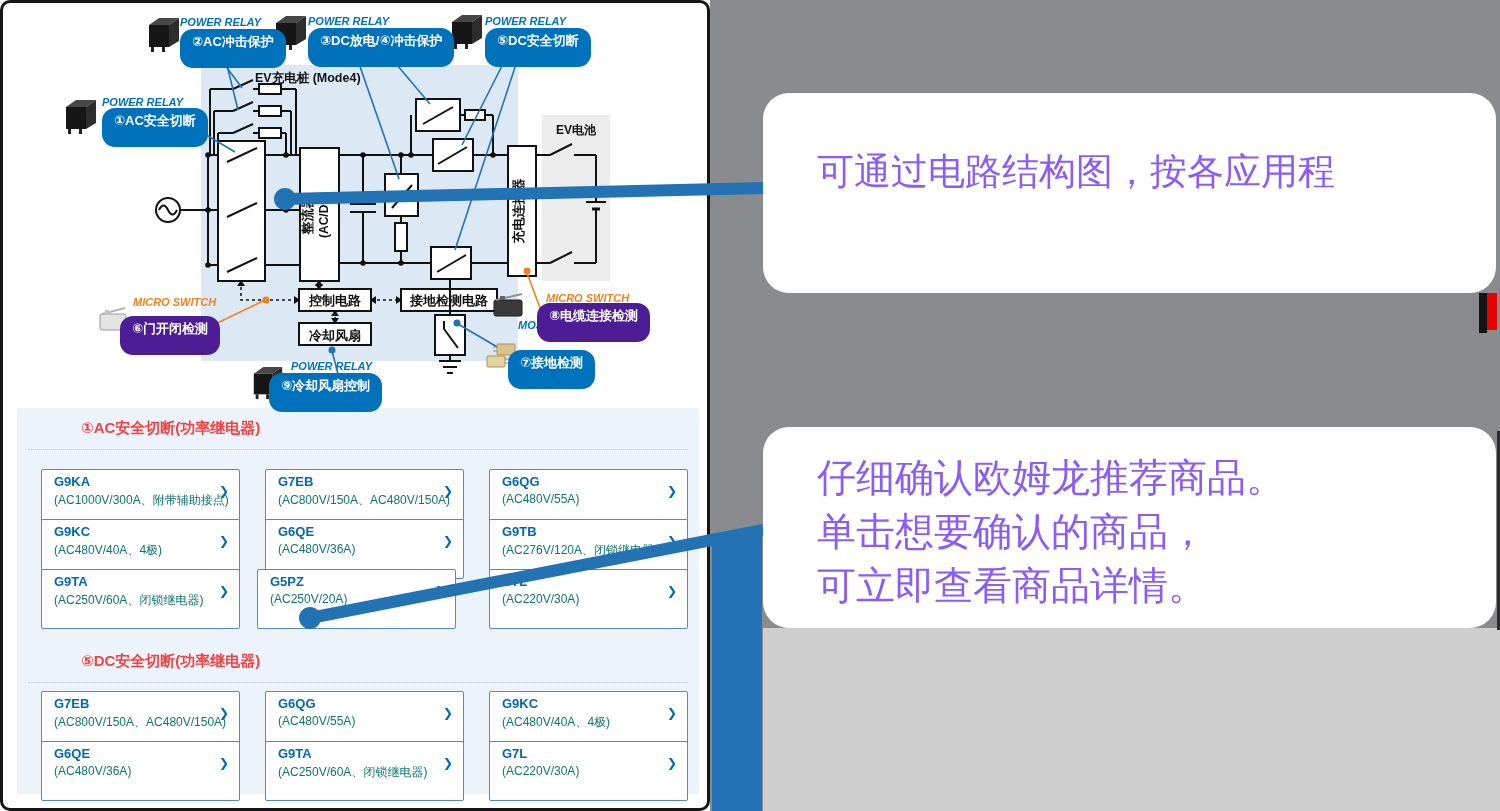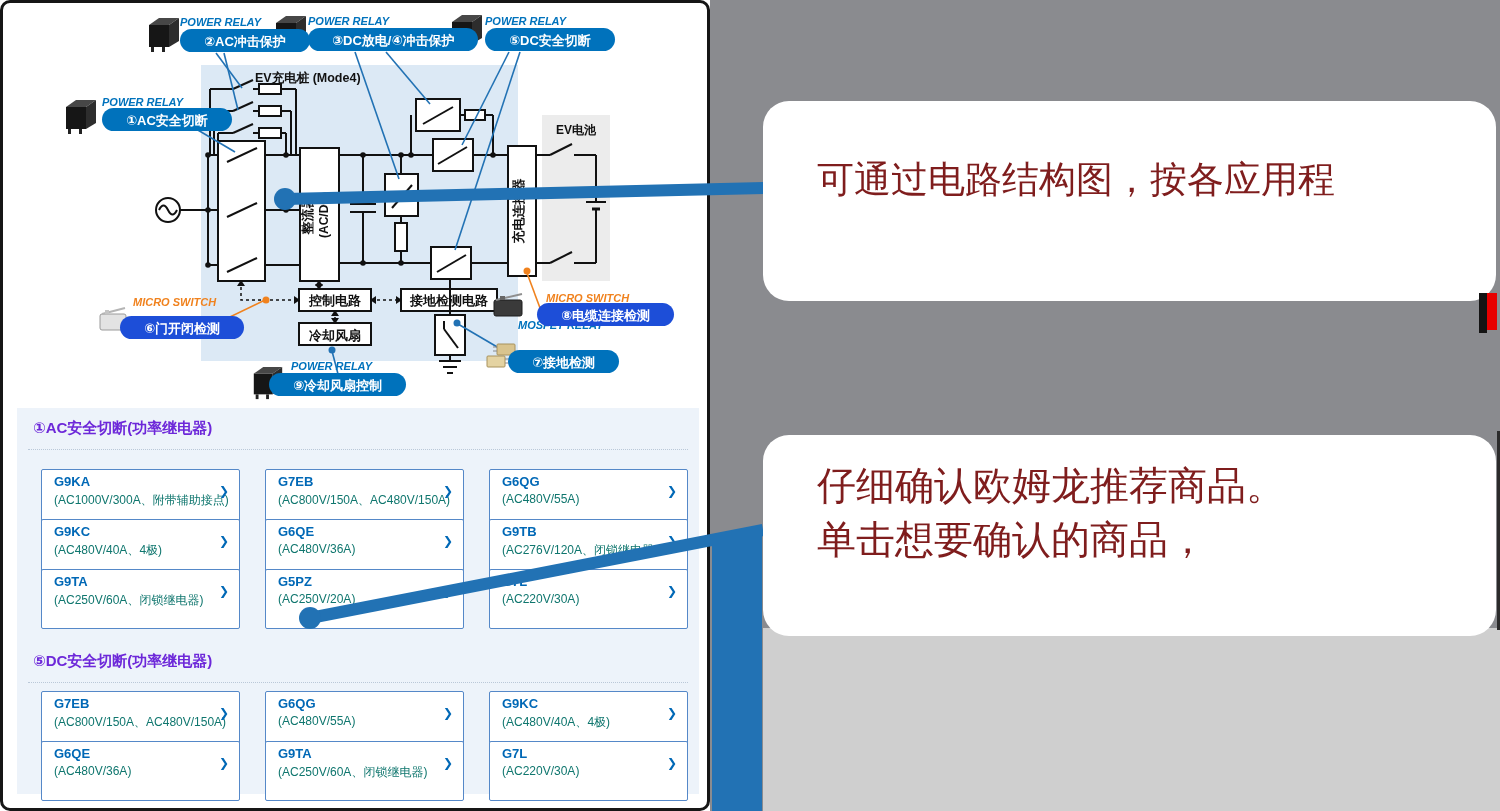--- a/index.html
+++ b/index.html
@@ -7,39 +7,39 @@
        font-family:"Liberation Sans","DejaVu Sans",sans-serif;}
   .abs{position:absolute;}
   
   .panel{left:0;top:0;width:710px;height:811px;background:#fff;border:3px solid #161616;
          border-radius:10px;box-sizing:border-box;z-index:1;}
   .panel-inner{position:absolute;left:0;top:0;width:704px;height:805px;}
   
   .badge-type{position:absolute;font-size:11px;font-weight:bold;white-space:nowrap;z-index:3;font-style:italic;}
   .badge-type.blue{color:#0072bc;}
   .badge-type.orange{color:#f0821e;}
-  .pill{position:absolute;height:23px;line-height:25px;padding:0 24px;border-radius:13px;
+  .pill{position:absolute;height:39px;line-height:25px;padding:0 12px;border-radius:13px;
         color:#fff;font-size:13px;font-weight:bold;white-space:nowrap;z-index:3;}
   .pill.blue{background:#0072bc;}
-  .pill.orange{background:#1d4ed8;}
+  .pill.orange{background:#4c1d95;}
   .icon{position:absolute;z-index:3;}
   
   .sec-bg{left:14px;top:405px;width:682px;height:386px;background:#edf3fa;z-index:1;}
-  .sec-title{position:absolute;font-size:15px;font-weight:bold;color:#6d28d9;z-index:2;white-space:nowrap;}
+  .sec-title{position:absolute;font-size:15px;font-weight:bold;color:#ef4444;z-index:2;white-space:nowrap;margin-left:48px;}
   .sec-sep{position:absolute;width:660px;border-top:1px dotted #bac8d8;z-index:2;}
   .card{position:absolute;width:199px;height:60px;background:#fff;border:1px solid #5588c8;
         border-radius:2px;box-sizing:border-box;z-index:2;cursor:pointer;text-decoration:none;display:block;}
   .card .model{position:absolute;left:12px;top:4px;font-size:13px;font-weight:bold;color:#0068b6;}
   .card .spec{position:absolute;left:12px;top:22px;font-size:12px;color:#0f766e;white-space:nowrap;}
   .card .chev{position:absolute;right:10px;top:14px;font-size:12px;font-weight:bold;color:#0068b6;}
   
   .gray-main{left:710px;top:0;width:790px;height:811px;background:#8a8b8f;z-index:2;}
   .gray-light{left:763px;top:628px;width:737px;height:183px;background:#cfcfcf;z-index:3;}
   .blue-bar{left:712px;top:536px;width:50px;height:275px;background:#2272b4;z-index:6;}
-  .callout{background:#fff;border-radius:26px;z-index:10;color:#7f1d1d;margin-top:8px;}
+  .callout{background:#fff;border-radius:26px;z-index:10;color:#8b5cf6;}
   .callout1{left:763px;top:93px;width:733px;height:200px;}
   .callout1 .txt{position:absolute;left:54px;top:50px;font-size:37px;line-height:57px;white-space:nowrap;}
   .callout2{left:763px;top:427px;width:733px;height:201px;}
   .callout2 .txt{position:absolute;left:54px;top:24px;font-size:39px;line-height:54px;white-space:nowrap;}
   .red-marker{left:1487px;top:293px;width:10px;height:37px;background:#e80000;z-index:11;}
   .black-strip{left:1479px;top:293px;width:8px;height:40px;background:#141414;z-index:11;}
   .dark-edge{left:1497px;top:431px;width:3px;height:199px;background:#2b2b2b;z-index:11;}
   .overlay-svg{left:0;top:0;z-index:5;pointer-events:none;}
   .diagram-svg{left:0;top:0;z-index:2;}
 </style>
@@ -326,21 +326,21 @@
   <a class="card" style="left:486px;top:516px;">
     <span class="model">G9TB</span>
     <span class="spec">(AC276V/120A、闭锁继电器)</span>
     <span class="chev">❯</span>
       </a>
   <a class="card" style="left:38px;top:566px;">
     <span class="model">G9TA</span>
     <span class="spec">(AC250V/60A、闭锁继电器)</span>
     <span class="chev">❯</span>
       </a>
-  <a class="card" style="left:262px;top:566px;">
+  <a class="card" style="left:254px;top:566px;">
     <span class="model">G5PZ</span>
     <span class="spec">(AC250V/20A)</span>
     <span class="chev">❯</span>
       </a>
   <a class="card" style="left:486px;top:566px;">
     <span class="model">G7L</span>
     <span class="spec">(AC220V/30A)</span>
     <span class="chev">❯</span>
       </a>
 
@@ -393,18 +393,19 @@
 
 <div class="abs callout callout1">
   <div class="txt">
     <div>可通过电路结构图，按各应用程</div>
   </div>
 </div>
 <div class="abs callout callout2">
   <div class="txt">
     <div>仔细确认欧姆龙推荐商品。</div>
     <div>单击想要确认的商品，</div>
+    <div>可立即查看商品详情。</div>
   </div>
 </div>
 
 <div class="abs black-strip"></div>
 <div class="abs red-marker"></div>
 <div class="abs dark-edge"></div>
 
 </body></html>

